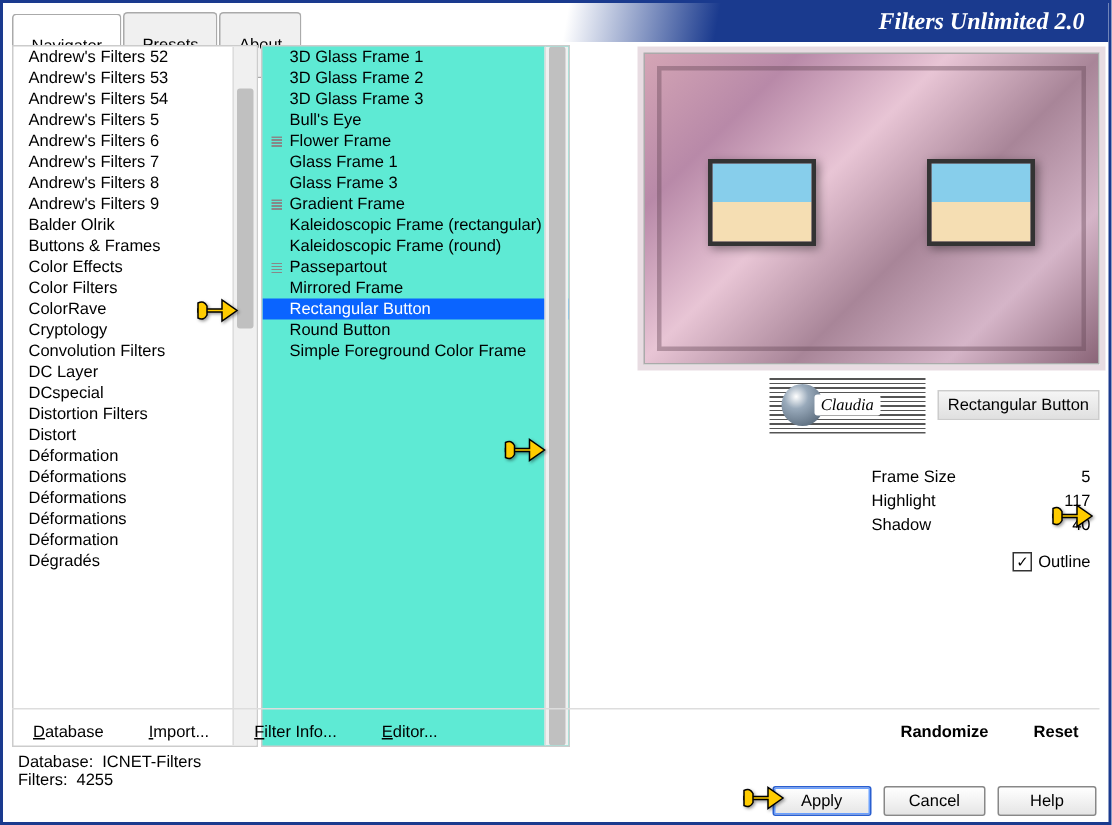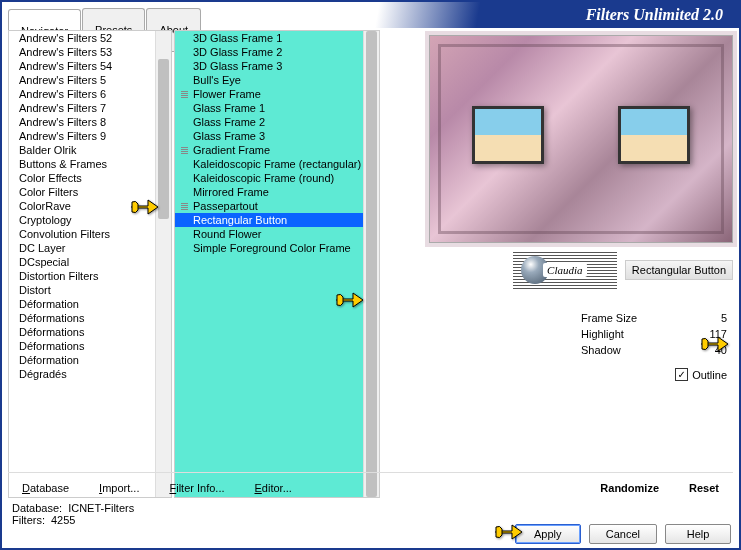--- a/index.html
+++ b/index.html
@@ -116,29 +116,28 @@
   </div>
 
   <div class="filter-panel">
     <div class="filter-list" id="filter-list">
         <div class="item">3D Glass Frame 1</div>
         <div class="item">3D Glass Frame 2</div>
         <div class="item">3D Glass Frame 3</div>
         <div class="item">Bull's Eye</div>
         <div class="item has-children">Flower Frame</div>
         <div class="item">Glass Frame 1</div>
-        <div class="item">Glass Frame 2</div>
         <div class="item">Glass Frame 3</div>
         <div class="item has-children">Gradient Frame</div>
         <div class="item">Kaleidoscopic Frame (rectangular)</div>
         <div class="item">Kaleidoscopic Frame (round)</div>
+        <div class="item has-children">Passepartout</div>
         <div class="item">Mirrored Frame</div>
-        <div class="item has-children">Passepartout</div>
         <div class="item selected">Rectangular Button</div>
-        <div class="item">Round Flower</div>
+        <div class="item">Round Button</div>
         <div class="item">Simple Foreground Color Frame</div>
       </div>
     <div class="scrollbar-v">
       <div class="scrollbar-thumb" style="top:0;height:100%"></div>
     </div>
   </div>
 
   <div class="right-panel">
     <div class="preview-box">
       <div class="preview-img">

